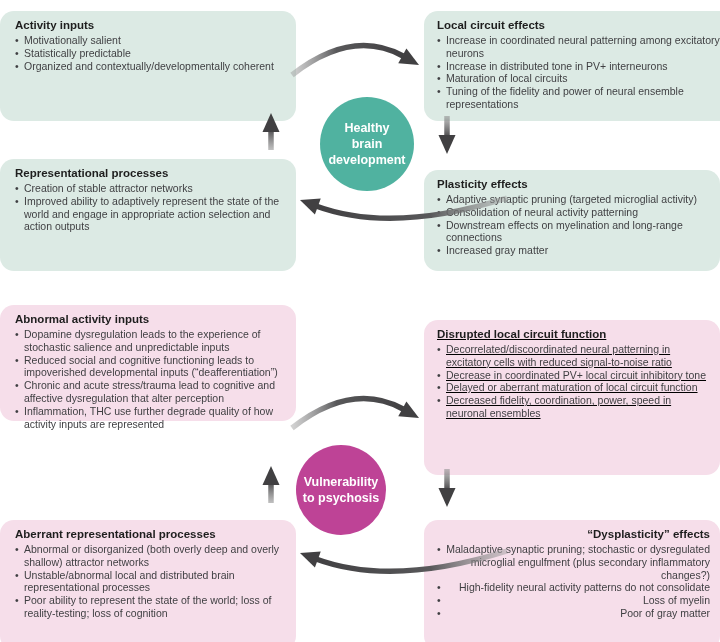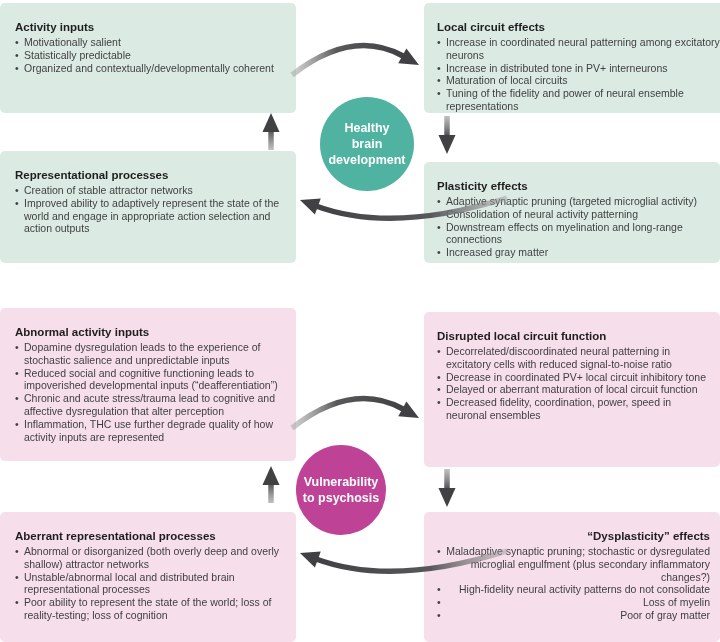--- a/index.html
+++ b/index.html
@@ -5,23 +5,24 @@
   html,body{margin:0;padding:0;background:#ffffff;}
   #figure{
     position:relative;
     width:720px;height:642px;
     background:var(--figure-bg,#ffffff);
     font-family:"Liberation Sans","DejaVu Sans",sans-serif;
     overflow:hidden;
   }
   .box{
     position:absolute;
-    border-radius:5px;
-    padding:17px 10px 6px 15px;
+    border-radius:14px;
+    padding:7px 10px 6px 15px;
     box-sizing:border-box;
+    margin-top:8px;
   }
   .box.right{padding-left:13px;}
   .box.green{background:var(--healthy-box-bg,#dceae4);}
   .box.pink{background:var(--psychosis-box-bg,#f6deea);}
   .box h3{
     margin:0 0 2px 0;
     font-size:11.5px;
     line-height:14px;
     font-weight:bold;
     color:var(--title-text,#1e1e1e);
@@ -60,22 +61,22 @@
   }
   .hub.psychosis{
     left:296px;top:445px;width:90px;height:90px;
     background:var(--psychosis-hub-bg,#be4396);
   }
   
   #box-activity-inputs{left:0;top:3px;width:296px;height:110px;}
   #box-local-circuit-effects{left:424px;top:3px;width:336px;height:110px;}
   #box-representational-processes{left:0;top:151px;width:296px;height:112px;}
   #box-plasticity-effects{left:424px;top:162px;width:296px;height:101px;}
-  #box-abnormal-activity-inputs{left:0;top:308px;width:296px;height:153px;}
-  #box-disrupted-local-circuit-function{left:424px;top:312px;width:296px;height:155px;}
+  #box-abnormal-activity-inputs{left:0;top:297px;width:296px;height:116px;}
+  #box-disrupted-local-circuit-function{left:424px;top:312px;width:296px;height:155px;text-decoration:underline;}
   #box-aberrant-representational-processes{left:0;top:512px;width:296px;height:130px;}
   #box-dysplasticity-effects{left:424px;top:512px;width:296px;height:130px;text-align:right;}
   #arrow-layer{
     position:absolute;left:0;top:0;width:720px;height:642px;
     pointer-events:none;
   }
 </style>
 </head>
 <body>
 

